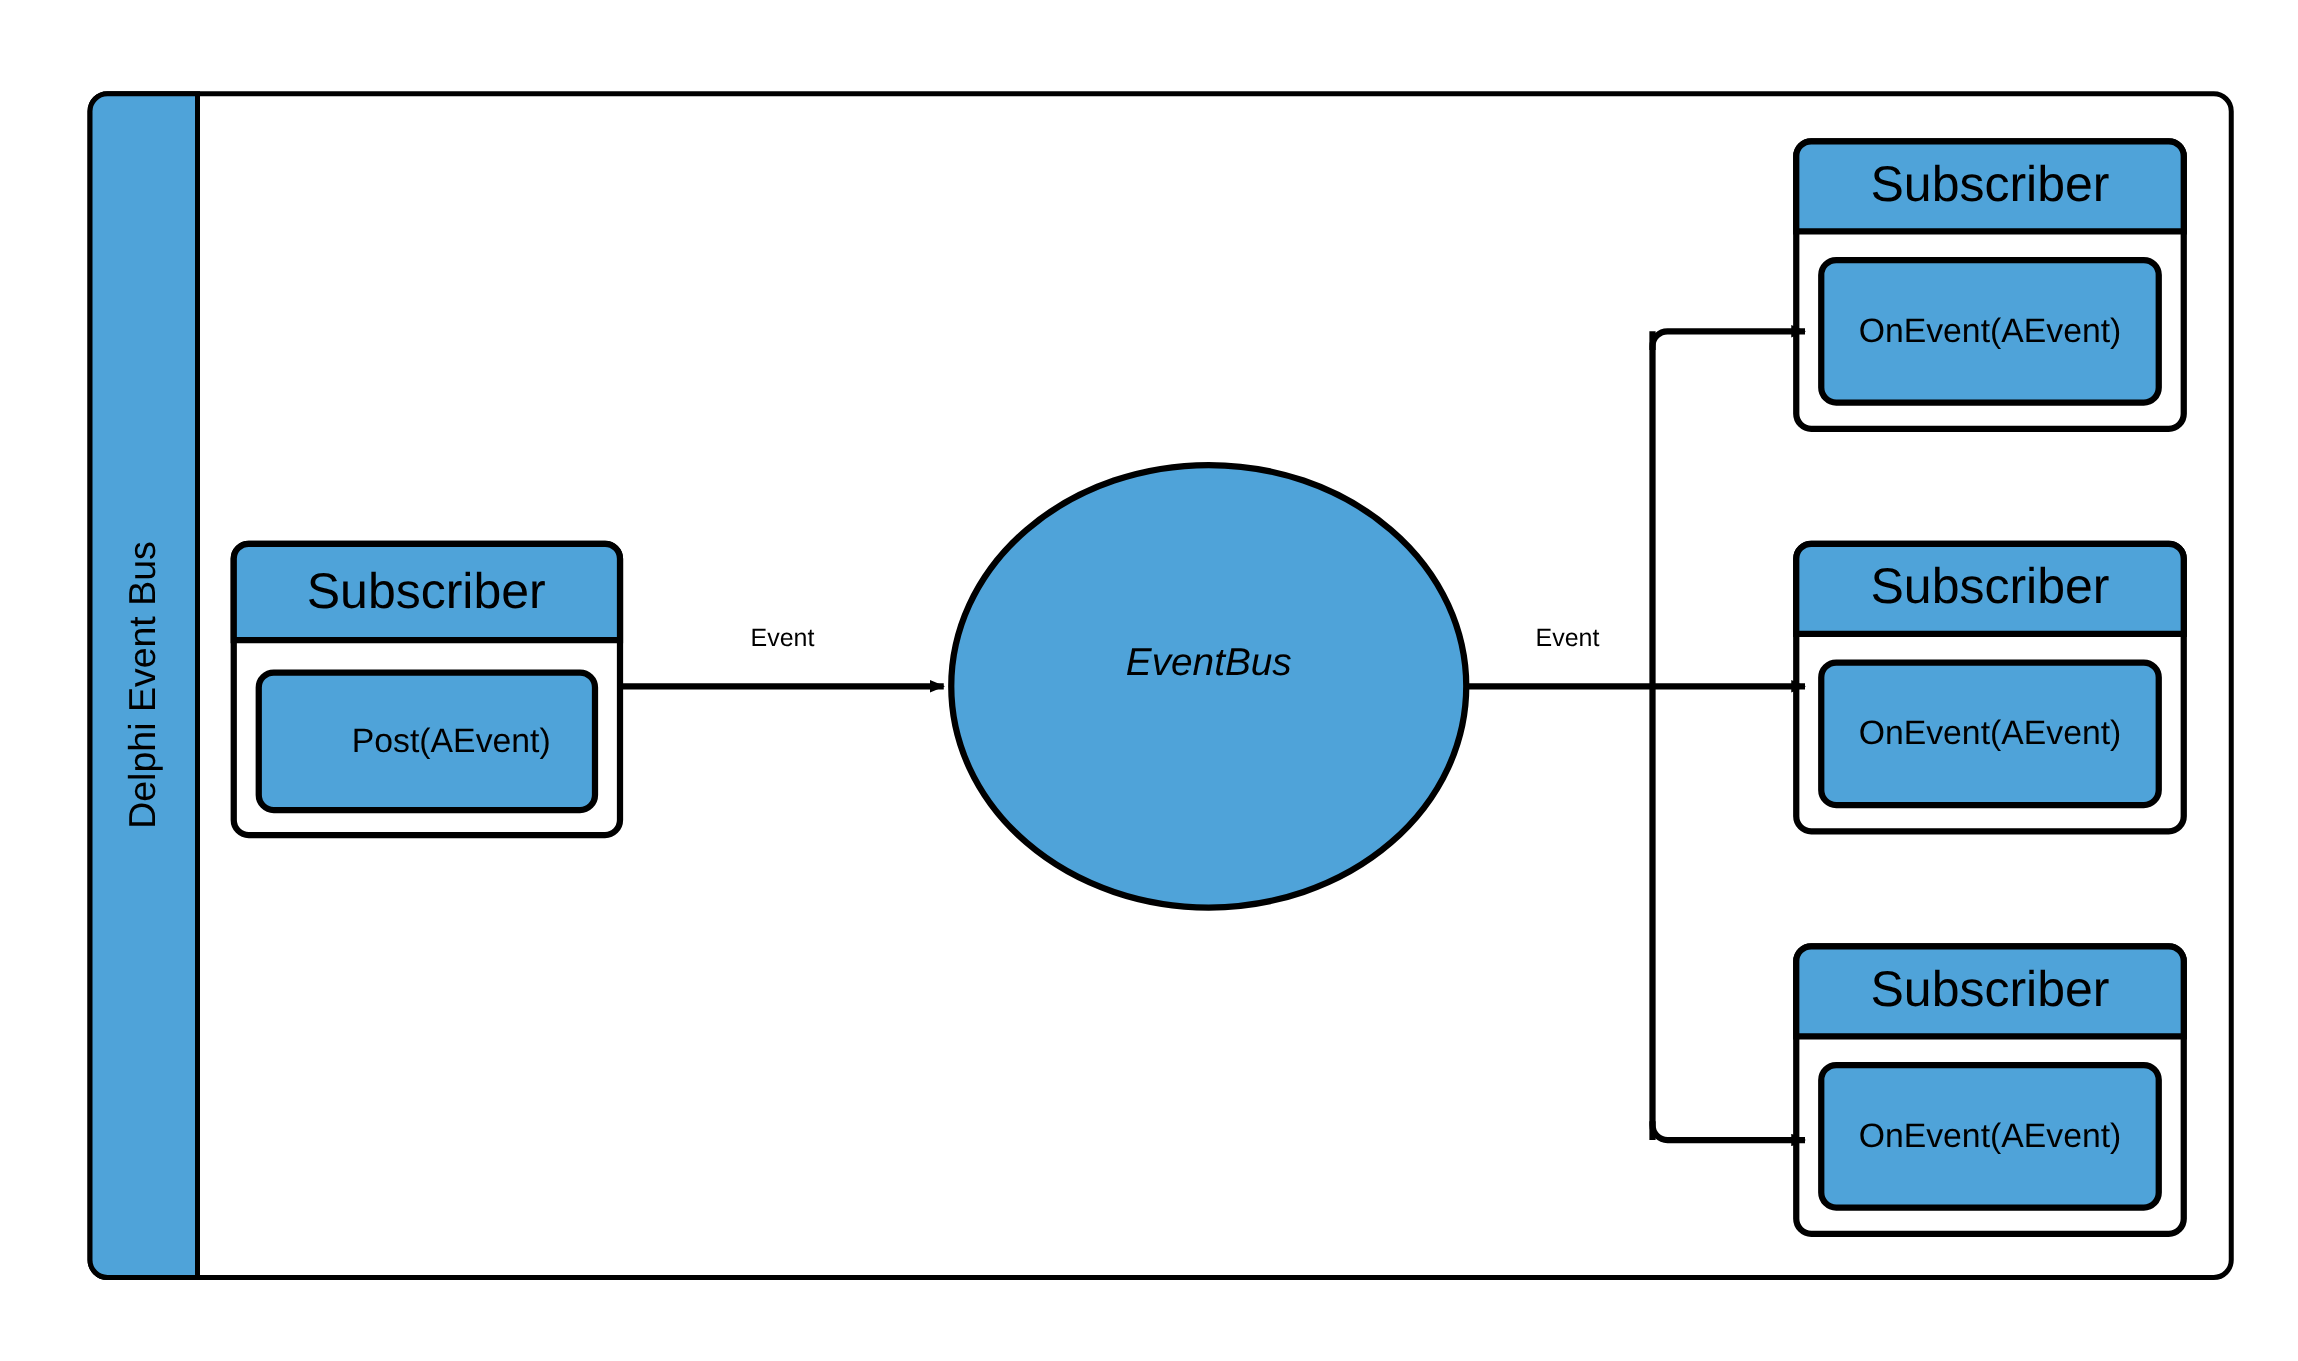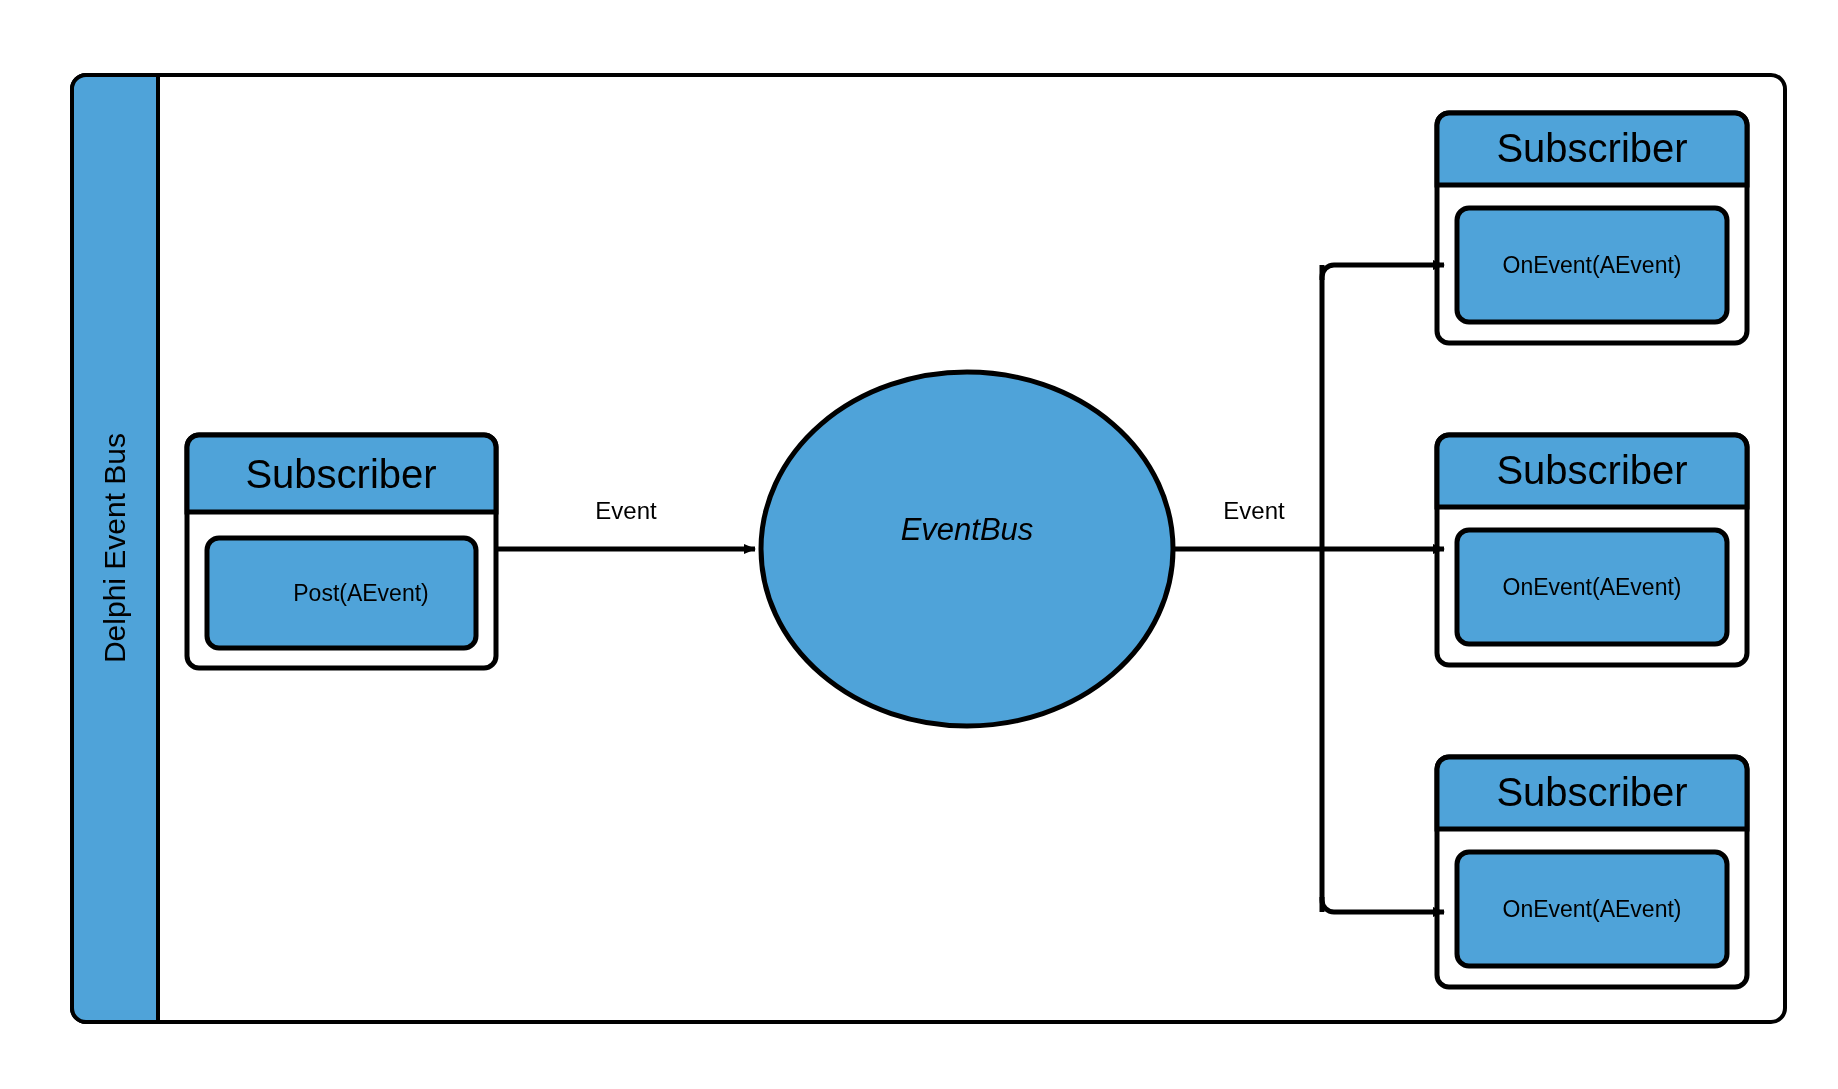--- a/index.html
+++ b/index.html
@@ -36,24 +36,24 @@
   }
   .container-title {
     font-size: 30px;
     transform: translate(-50%, -50%) rotate(-90deg);
     transform-origin: center center;
   }
   .box-header-text {
     font-size: 40px;
   }
   .method-text {
-    font-size: 23px;
+    font-size: 27px;
   }
   .edge-text {
-    font-size: 24px;
+    font-size: 20px;
   }
   .ellipse-text {
     font-size: 31px;
   }
 </style>
 </head>
 <body>
 
 <div id="canvas">
 

